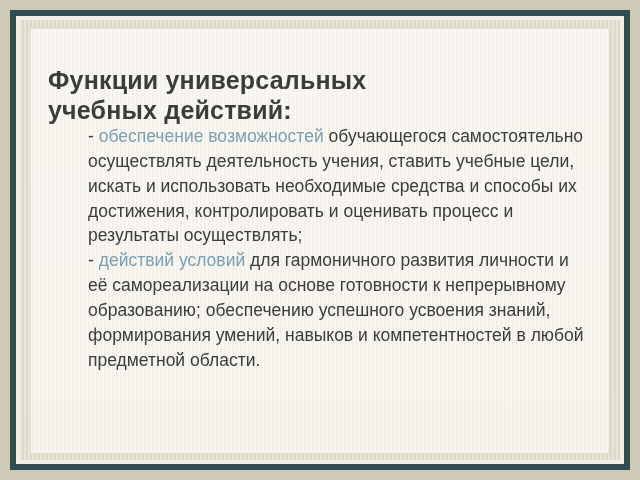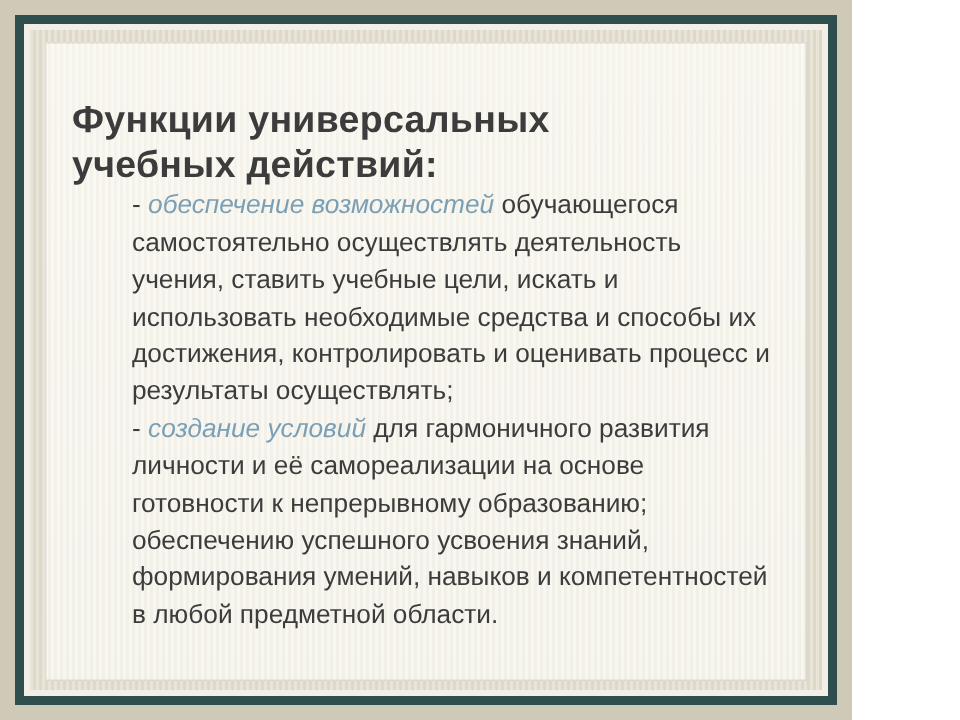--- a/index.html
+++ b/index.html
@@ -8,21 +8,21 @@
   }
   body {
     width: 640px;
     height: 480px;
     overflow: hidden;
     font-family: "Liberation Sans", sans-serif;
   }
 
   .slide {
     position: relative;
-    width: 568px;
+    width: 640px;
     height: 480px;
     box-sizing: border-box;
     background:
       repeating-linear-gradient(
         90deg,
         #e9e4d8 0px,
         #e9e4d8 2px,
         #ded8c9 2px,
         #ded8c9 4px
       );
@@ -95,21 +95,20 @@
     position: absolute;
     left: 58px;
     top: 96px;
     right: 24px;
     font-size: 17.5px;
     line-height: 1.42;
     color: #3c3c3c;
   }
 
   .em {
-    font-style: italic;
     color: #7ba0b5;
     margin-top: 17px;
   }
 
   .para {
     margin: 0;
   }
 </style>
 </head>
 <body>
@@ -121,17 +120,17 @@
   <div class="frame-inner-light"></div>
 
   <div class="panel">
 
     <div class="title">Функции универсальных учебных действий:</div>
 
     <div class="body-text">
 
       <p class="para"><span>- </span><span class="em">обеспечение возможностей</span><span> обучающегося самостоятельно осуществлять деятельность учения, ставить учебные цели, искать и использовать необходимые средства и способы их достижения, контролировать и оценивать процесс и результаты осуществлять;</span></p>
 
-      <p class="para"><span>- </span><span class="em">создание условий</span><span> для гармоничного развития личности и её самореализации на основе готовности к непрерывному образованию; обеспечению успешного усвоения знаний, формирования умений, навыков и компетентностей в любой предметной области.</span></p>
+      <p class="para"><span>- </span><span class="em">действий условий</span><span> для гармоничного развития личности и её самореализации на основе готовности к непрерывному образованию; обеспечению успешного усвоения знаний, формирования умений, навыков и компетентностей в любой предметной области.</span></p>
 
     </div>
   </div>
 </div>
 
 </body></html>

